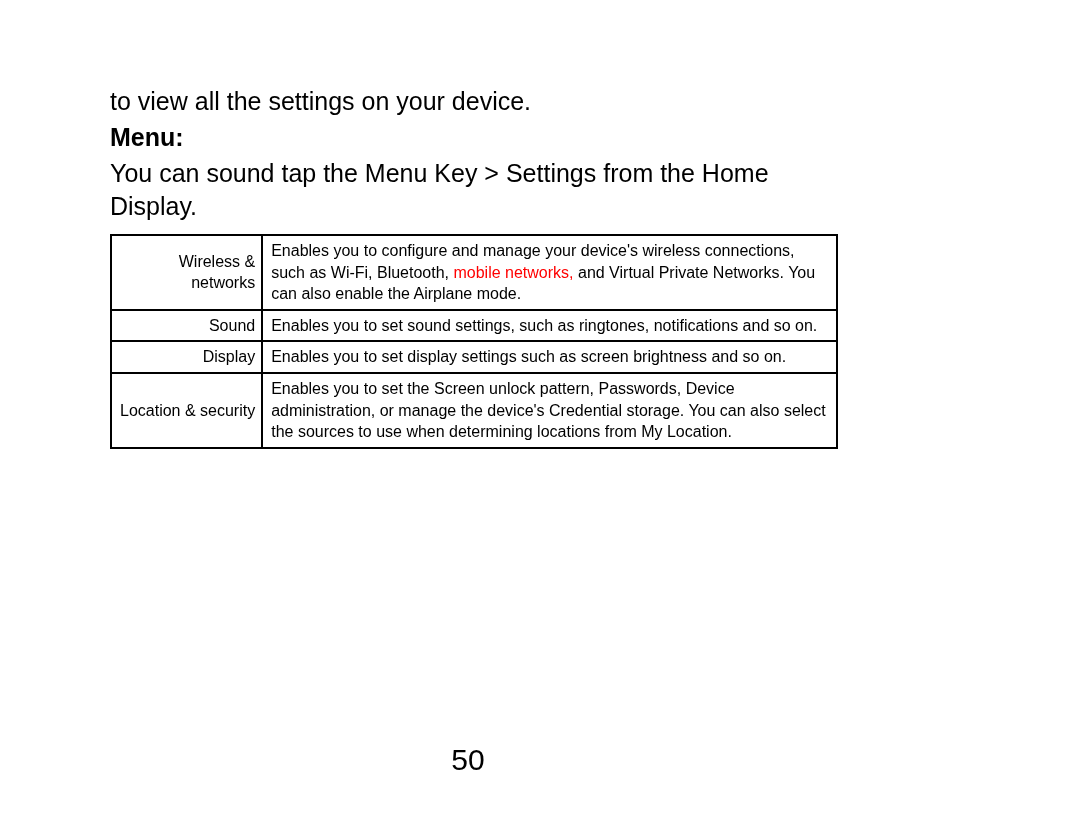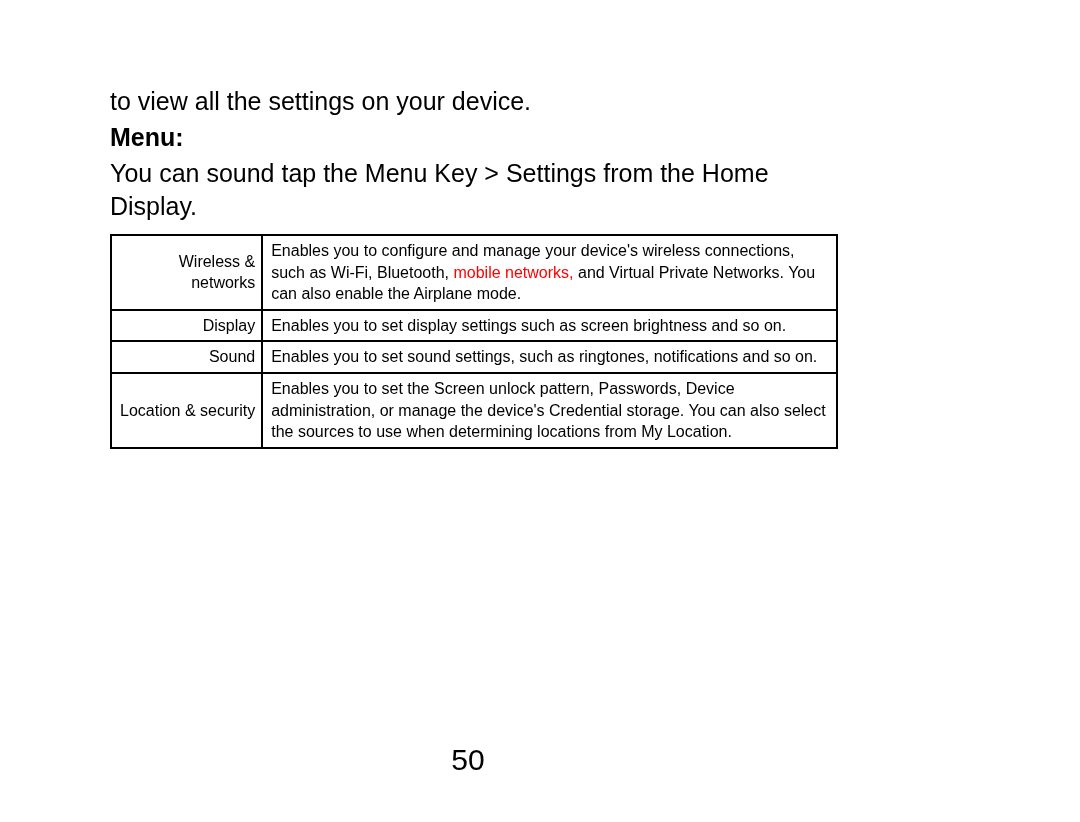--- a/index.html
+++ b/index.html
@@ -71,26 +71,26 @@
 
   <table class="settings">
     <tbody>
         <tr>
       <td class="name">Wireless &amp; networks</td>
       <td>
         <span>Enables you to configure and manage your device's wireless connections, such as Wi-Fi, Bluetooth, </span><span class="red">mobile networks,</span><span> and Virtual Private Networks. You can also enable the Airplane mode.</span>
       </td>
     </tr>
     <tr>
+      <td class="name">Sound</td>
+      <td>Enables you to set sound settings, such as ringtones, notifications and so on.</td>
+    </tr>
+    <tr>
       <td class="name">Display</td>
       <td>Enables you to set display settings such as screen brightness and so on.</td>
-    </tr>
-    <tr>
-      <td class="name">Sound</td>
-      <td>Enables you to set sound settings, such as ringtones, notifications and so on.</td>
     </tr>
     <tr>
       <td class="name" style="white-space:nowrap;">Location &amp; security</td>
       <td>
         <span>Enables you to set the </span><span class="bold">Screen unlock</span><span> pattern, </span><span class="bold">Passwords</span><span>, </span><span class="bold">Device administration</span><span>, or manage the device's </span><span class="bold">Credential storage</span><span>. You can also select the sources to use when determining locations from </span><span class="bold">My Location</span><span>.</span>
       </td>
     </tr>
   </tbody>
     </table>
 

